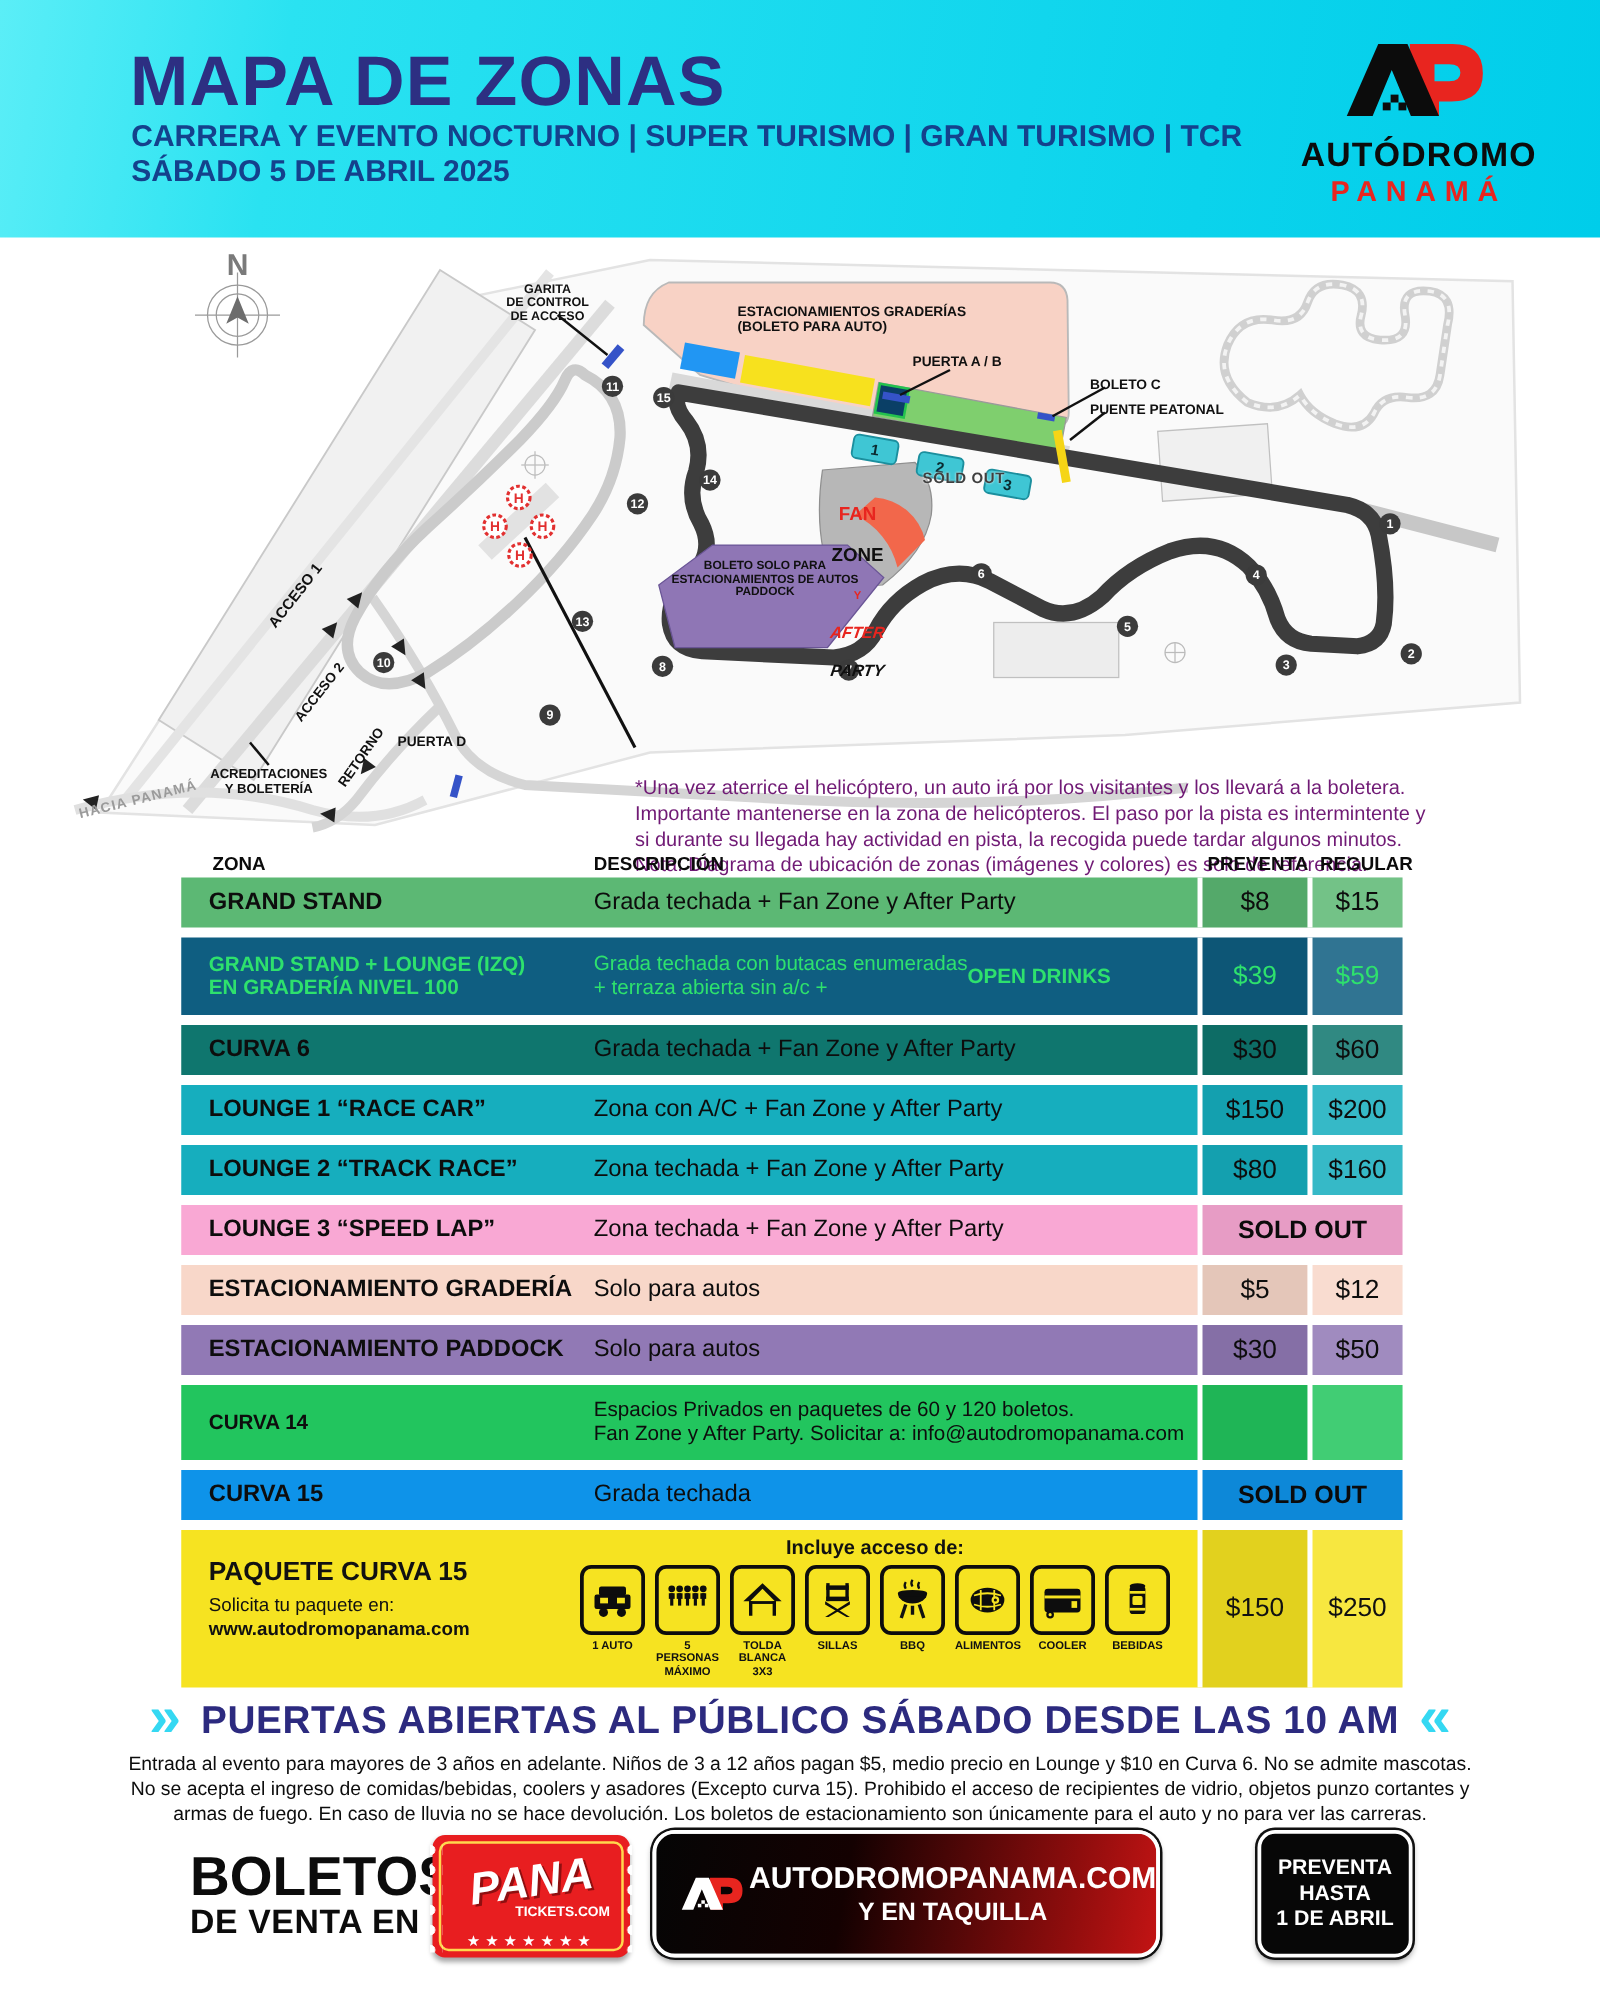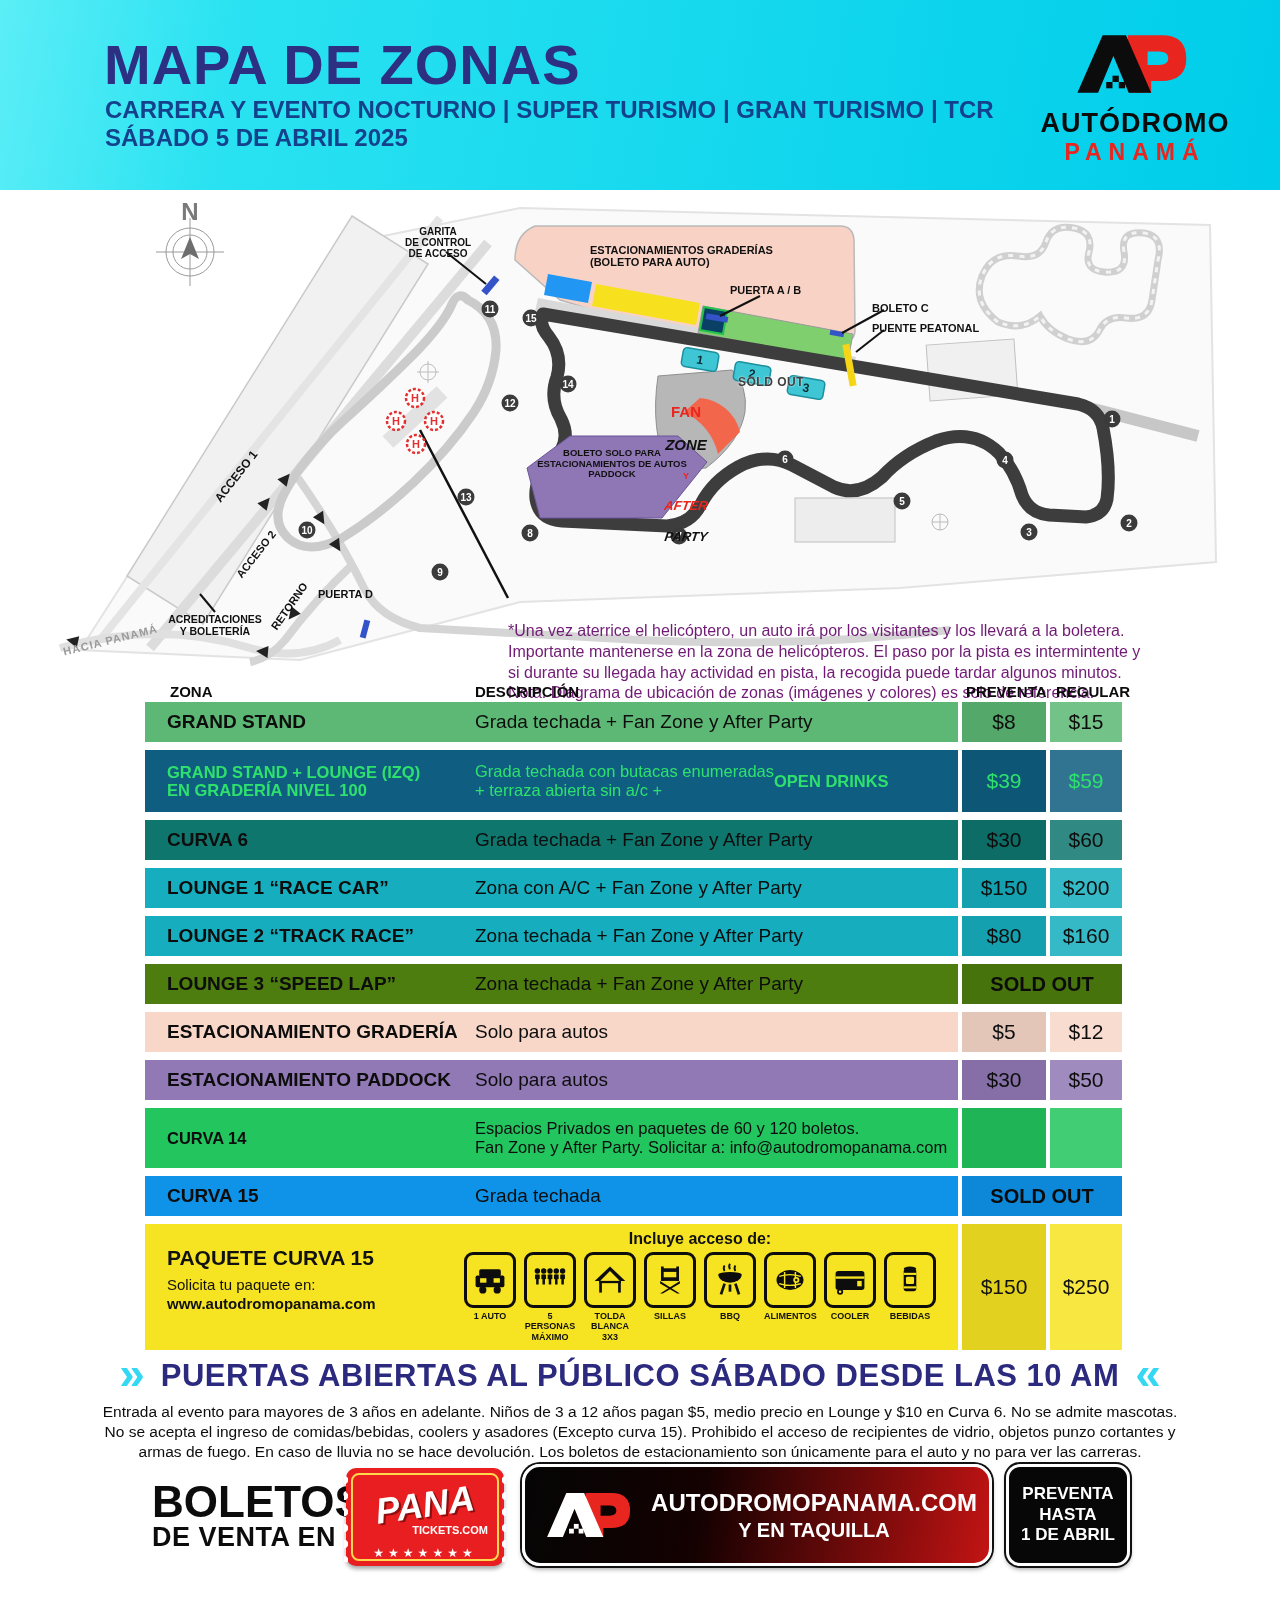--- a/index.html
+++ b/index.html
@@ -61,21 +61,21 @@
   .ticket .inner{position:absolute;inset:5px;border:2px solid #ffd84d;border-radius:8px;}
   .ticket .scallop{position:absolute;top:4px;bottom:4px;width:10px;
           background-image:radial-gradient(circle at 0px 8px,#fff 4px,transparent 4.5px);
           background-size:10px 16px;background-repeat:repeat-y;}
   .ticket .sc-l{left:-2px;}
   .ticket .sc-r{right:-2px;transform:scaleX(-1);}
   .ticket .pana{position:absolute;left:0;right:0;top:16px;text-align:center;transform:rotate(-8deg);
           font-size:36px;font-weight:800;font-style:italic;color:#fff;text-shadow:2px 2px 0 #8f0f10;}
   .ticket .tix{position:absolute;right:16px;top:56px;font-size:11px;font-weight:700;color:#fff;}
   .ticket .stars{position:absolute;left:0;right:0;bottom:6px;text-align:center;color:#fff;font-size:12px;letter-spacing:4px;}
-  .cbadge{position:absolute;left:522px;top:1464px;width:470px;height:102px;border-radius:18px;
+  .cbadge{position:absolute;left:522px;top:1464px;width:406px;height:102px;border-radius:18px;
           background:linear-gradient(100deg,#050505 0%,#140101 38%,#8f0d0d 82%,#c31414 100%);
           border:3px solid #fff;box-shadow:0 0 0 2px #111,0 3px 5px rgba(0,0,0,0.4);box-sizing:border-box;
           display:flex;align-items:center;}
   .cbadge .ctext{flex:1;text-align:center;color:#fff;font-weight:800;}
   .cbadge .c1{font-size:24px;}
   .cbadge .c2{font-size:20px;margin-top:2px;}
   .rbadge{position:absolute;left:1006px;top:1464px;width:124px;height:102px;border-radius:14px;background:#070707;
           border:3px solid #fff;box-shadow:0 0 0 2px #111,0 3px 5px rgba(0,0,0,0.4);box-sizing:border-box;
           display:flex;align-items:center;justify-content:center;text-align:center;
           color:#fff;font-weight:800;font-size:17px;line-height:1.2;white-space:pre-line;}
@@ -236,21 +236,21 @@
 DE CONTROL
 DE ACCESO</div>
     <div class="mlabel" style="left:590px;top:54px;width:220px;text-align:left;font-size:11px;">ESTACIONAMIENTOS GRADERÍAS
 (BOLETO PARA AUTO)</div>
     <div class="mlabel" style="left:730px;top:94px;font-size:11px;">PUERTA A / B</div>
     <div class="mlabel" style="left:872px;top:112px;font-size:11px;">BOLETO C</div>
     <div class="mlabel" style="left:872px;top:132px;font-size:11px;">PUENTE PEATONAL</div>
     <div class="mlabel" style="left:738px;top:186px;font-size:12px;color:#3f3f3f;letter-spacing:0.5px;text-shadow:0 0 2px #fff;">SOLD OUT</div>
     <div class="mlabel" style="left:655px;top:196px;width:62px;text-align:center;">
       <div style="font-size:15px;color:#e8251f;">FAN</div>
-      <div style="font-size:15px;margin-top:-2px;font-style:italic;">ZONE</div>
+      <div style="font-size:15px;margin-top:-2px;">ZONE</div>
       <div style="font-size:9px;color:#e8251f;">Y</div>
       <div style="font-size:13px;color:#e8251f;font-style:italic;transform:skewX(-8deg);">AFTER</div>
       <div style="font-size:13px;font-style:italic;transform:skewX(-8deg);margin-top:-2px;">PARTY</div>
     </div>
     <div class="mlabel" style="left:528px;top:258px;width:168px;text-align:center;font-size:9.5px;">BOLETO SOLO PARA
 ESTACIONAMIENTOS DE AUTOS
 PADDOCK</div>
     <div class="mlabel" style="left:206px;top:280px;font-size:12px;transform:rotate(-52deg);">ACCESO 1</div>
     <div class="mlabel" style="left:228px;top:358px;font-size:11px;transform:rotate(-52deg);">ACCESO 2</div>
     <div class="mlabel" style="left:262px;top:410px;font-size:11px;transform:rotate(-55deg);">RETORNO</div>
@@ -294,21 +294,21 @@
         <div class="dr">Zona con A/C + Fan Zone y After Party</div>
         <div class="cellP">$150</div>
         <div class="cellR">$200</div>
       </div>
       <div class="trow" style="top: 916px; height: 40px; background: rgb(22, 174, 190); color: rgb(13, 13, 13);">
         <div class="zr">LOUNGE 2 “TRACK RACE”</div>
         <div class="dr">Zona techada + Fan Zone y After Party</div>
         <div class="cellP">$80</div>
         <div class="cellR">$160</div>
       </div>
-      <div class="trow" style="top: 964px; height: 40px; background: #4d7c0f; color: rgb(13, 13, 13);">
+      <div class="trow" style="top: 964px; height: 40px; background: #f9a8d4; color: rgb(13, 13, 13);">
         <div class="zr">LOUNGE 3 “SPEED LAP”</div>
         <div class="dr">Zona techada + Fan Zone y After Party</div>
         <div class="cellS">SOLD OUT</div>
       </div>
       <div class="trow" style="top: 1012px; height: 40px; background: rgb(248, 215, 201); color: rgb(13, 13, 13);">
         <div class="zr">ESTACIONAMIENTO GRADERÍA</div>
         <div class="dr">Solo para autos</div>
         <div class="cellP">$5</div>
         <div class="cellR">$12</div>
       </div>

